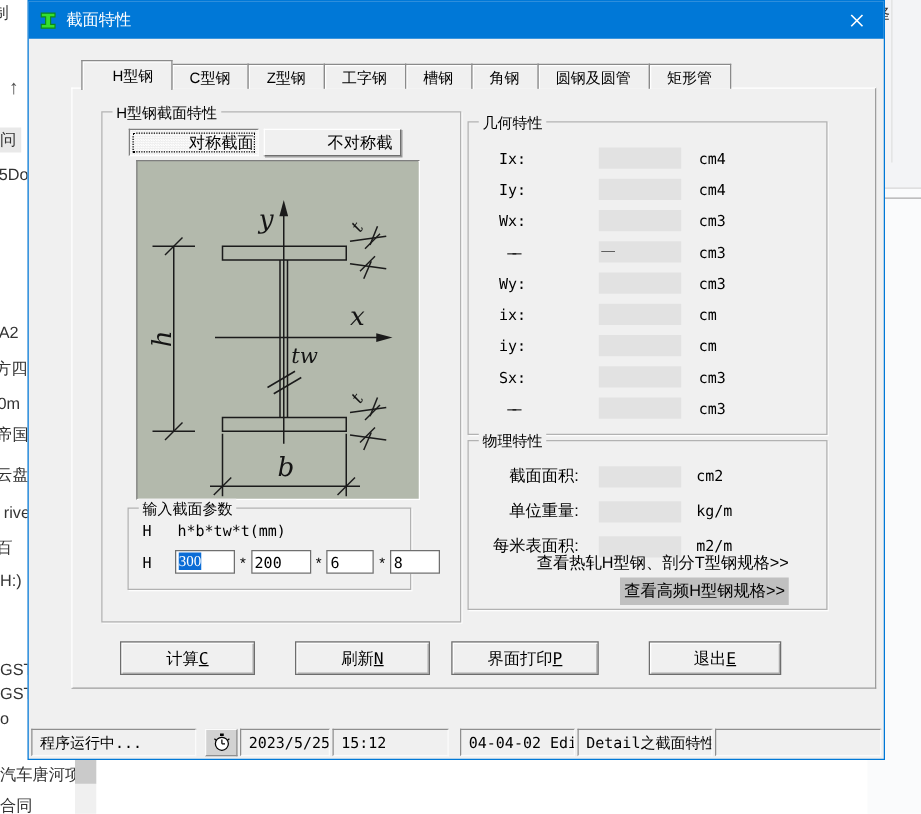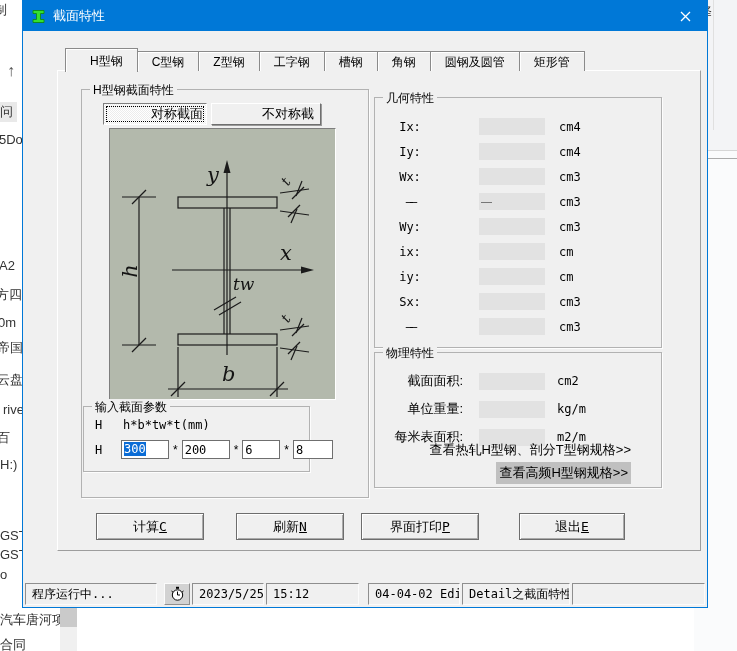--- a/index.html
+++ b/index.html
@@ -52,21 +52,21 @@
              border:1px solid; border-color:#7e7e7e #ffffff #ffffff #7e7e7e; }
   .diagram svg { display:block; }
   .dlabel { font-family:"DejaVu Serif", serif; font-style:italic; fill:#141414; }
 
   
   .mono { font-family:"DejaVu Sans Mono", monospace; }
   .frow { position:absolute; left:11px; top:11px; font-size:12px; display:flex; }
   .irow { position:absolute; left:11px; top:33px; display:flex; align-items:center; }
   .tfield { background:#fff; border:1px solid #6f6f6f; height:19px; font-size:12px;
             font-family:"DejaVu Sans Mono", monospace; padding:1px 2px; }
-  .tfield.selwrap span { background:#0a6cd6; color:#fff; }
+  .tfield.selwrap span { background:#0a6cd6; color:#fff;font-family:Liberation Serif, serif; }
   input.tfield { outline:none; }
   .star { margin:0 4px; }
 
   
   .grow { display:flex; align-items:center; height:25px; }
   .glabel { width:70px; text-align:center; font-size:12px; }
   .rfield { width:66px; height:17px; background:#e2e2e2; margin-left:34px; font-size:11px;
             color:#555; line-height:17px; padding-left:2px; overflow:hidden; }
   .gunit { margin-left:14px; font-size:12px; }
   .prow { display:flex; align-items:center; height:28px; }
@@ -205,21 +205,21 @@
       <line x1="170" y1="201" x2="199" y2="197"></line>
       <line x1="170" y1="219" x2="199" y2="223"></line>
       <line x1="192" y1="189" x2="186" y2="204"></line>
       <line x1="181" y1="231" x2="187" y2="217"></line>
       <line x1="182" y1="207" x2="194" y2="195"></line>
       <line x1="178" y1="225" x2="190" y2="213"></line>
       <text x="173" y="193" class="dlabel" font-size="14" stroke="none" transform="rotate(-55 177 189)">t</text>
     </svg>
   </div>
 
-  <div class="group" style="left:60px;top:405px;width:227px;height:66px;">
+  <div class="group" style="left:79px;top:405px;width:227px;height:66px;">
     <span class="legend">输入截面参数</span>
     <div class="frow mono">
       <span style="width:28px;">H</span>
       <span>h*b*tw*t(mm)</span>
     </div>
     <div class="irow">
       <span class="mono" style="width:26px;">H</span>
       <div class="tfield selwrap" style="width:48px;"><span>300</span></div>
       <span class="star">*</span>
       <input class="tfield" style="width: 48px;" value="200">

